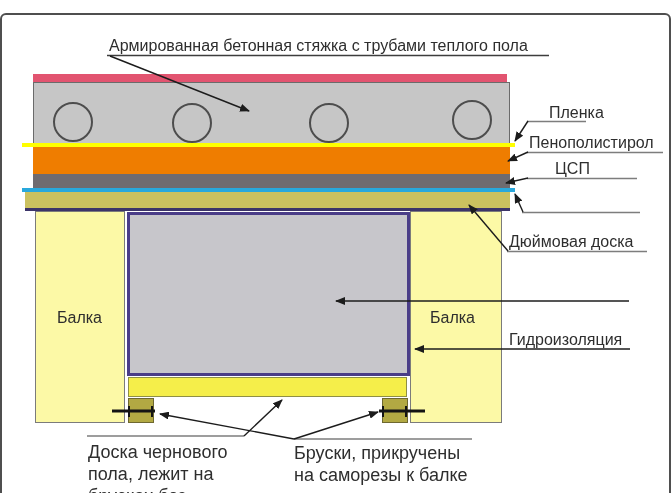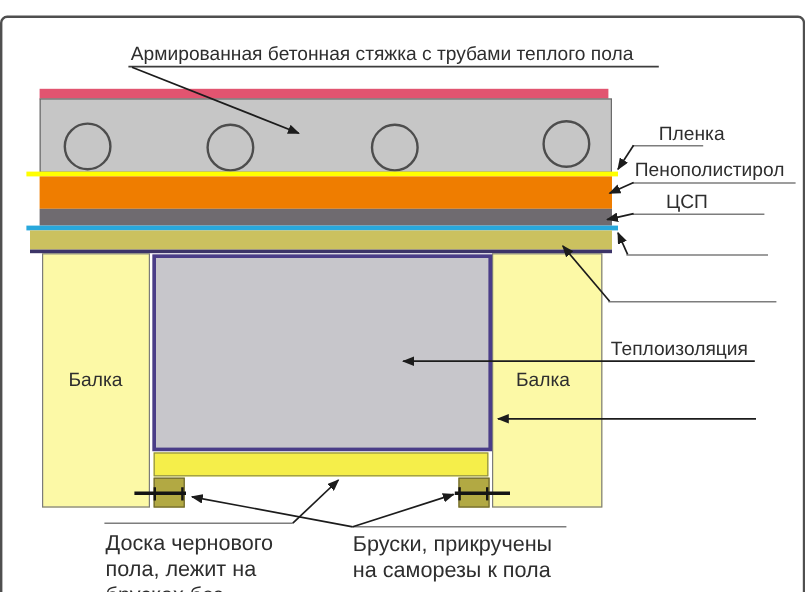--- a/index.html
+++ b/index.html
@@ -121,19 +121,20 @@
       <line class="screw" x1="377" y1="396" x2="423" y2="396"></line>
       <line class="screw-tick" x1="381" y1="391" x2="381" y2="402"></line>
       <line class="screw-tick" x1="404" y1="391" x2="404" y2="402"></line>
     </g>
   </svg>
 
   <div class="lbl lbl-title">Армированная бетонная стяжка с трубами теплого пола</div>
   <div class="lbl lbl-plenka">Пленка</div>
   <div class="lbl lbl-peno">Пенополистирол</div>
   <div class="lbl lbl-csp">ЦСП</div>
-  <div class="lbl lbl-teplo">Теплоизоляция</div>
+  <div class="lbl lbl-dyuim">Дюймовая доска</div>
+  <div class="lbl lbl-gidro">Гидроизоляция</div>
   <div class="lbl lbl-balka-l">Балка</div>
   <div class="lbl lbl-balka-r">Балка</div>
   <div class="lbl-multi lbl-doska">Доска чернового пола, лежит на брусках без крепления</div>
-  <div class="lbl-multi lbl-bruski">Бруски, прикручены на саморезы к пола</div>
+  <div class="lbl-multi lbl-bruski">Бруски, прикручены на саморезы к балке</div>
 
 </div>
 
 </body></html>

